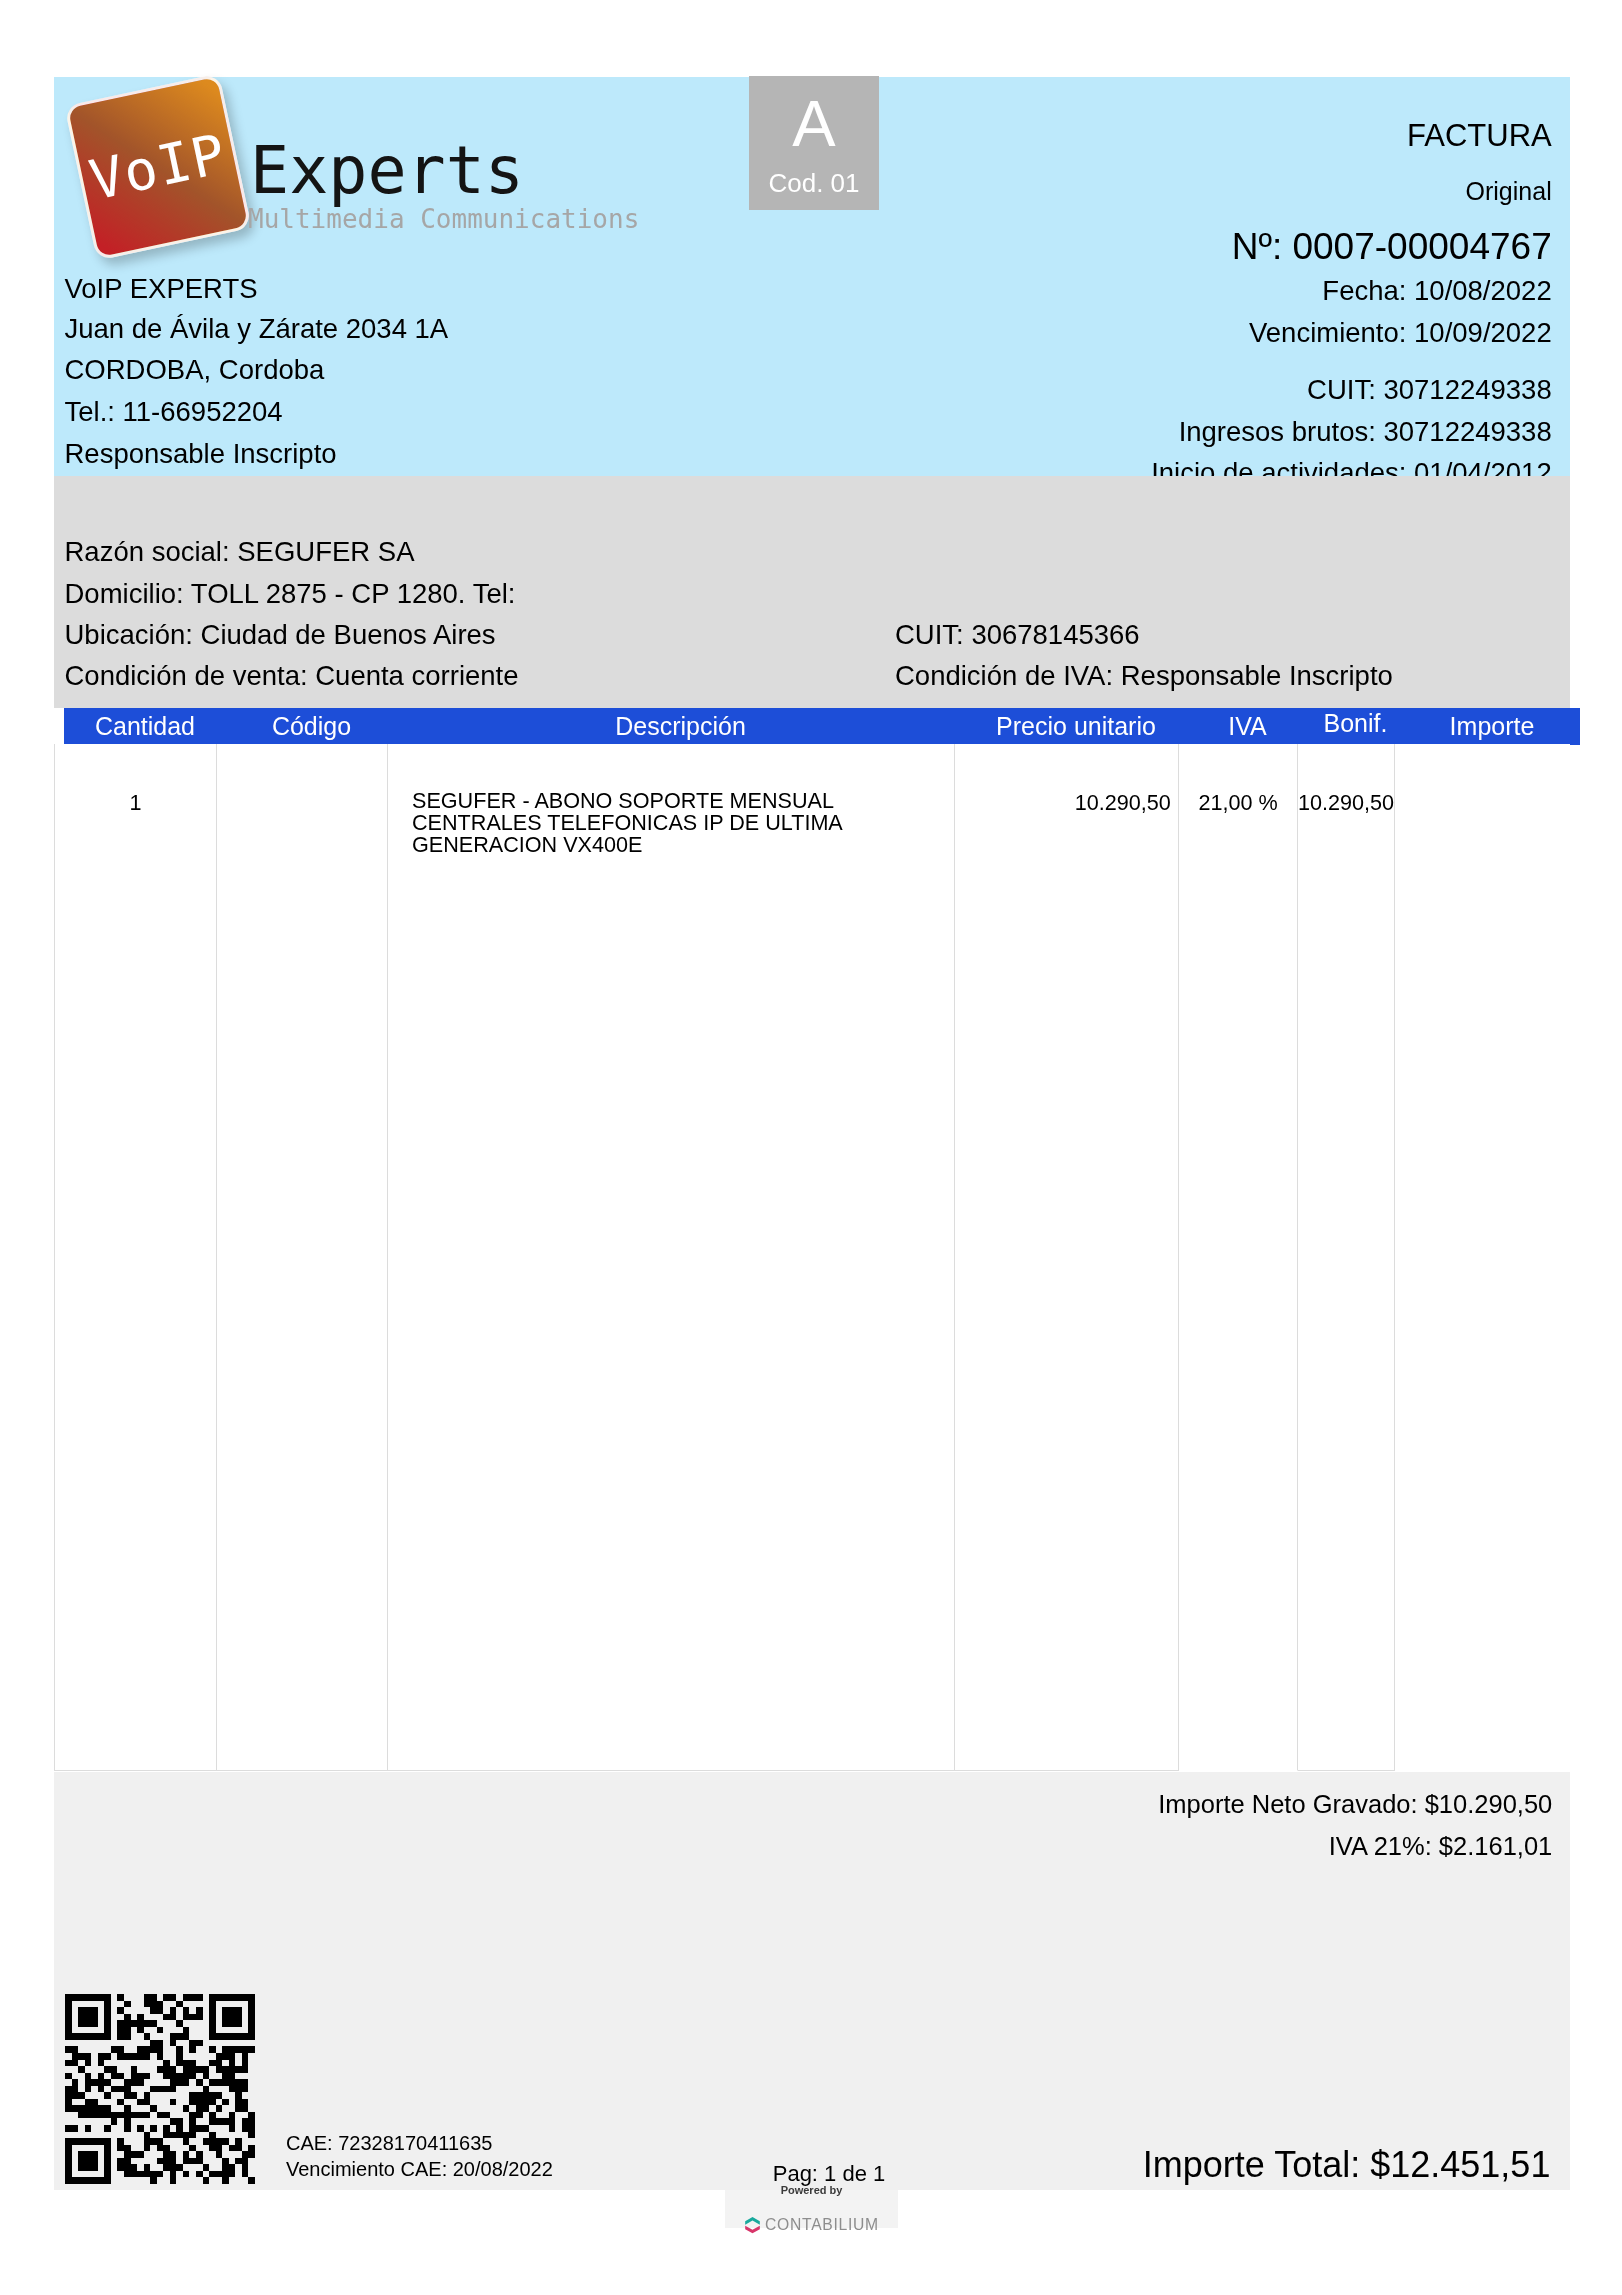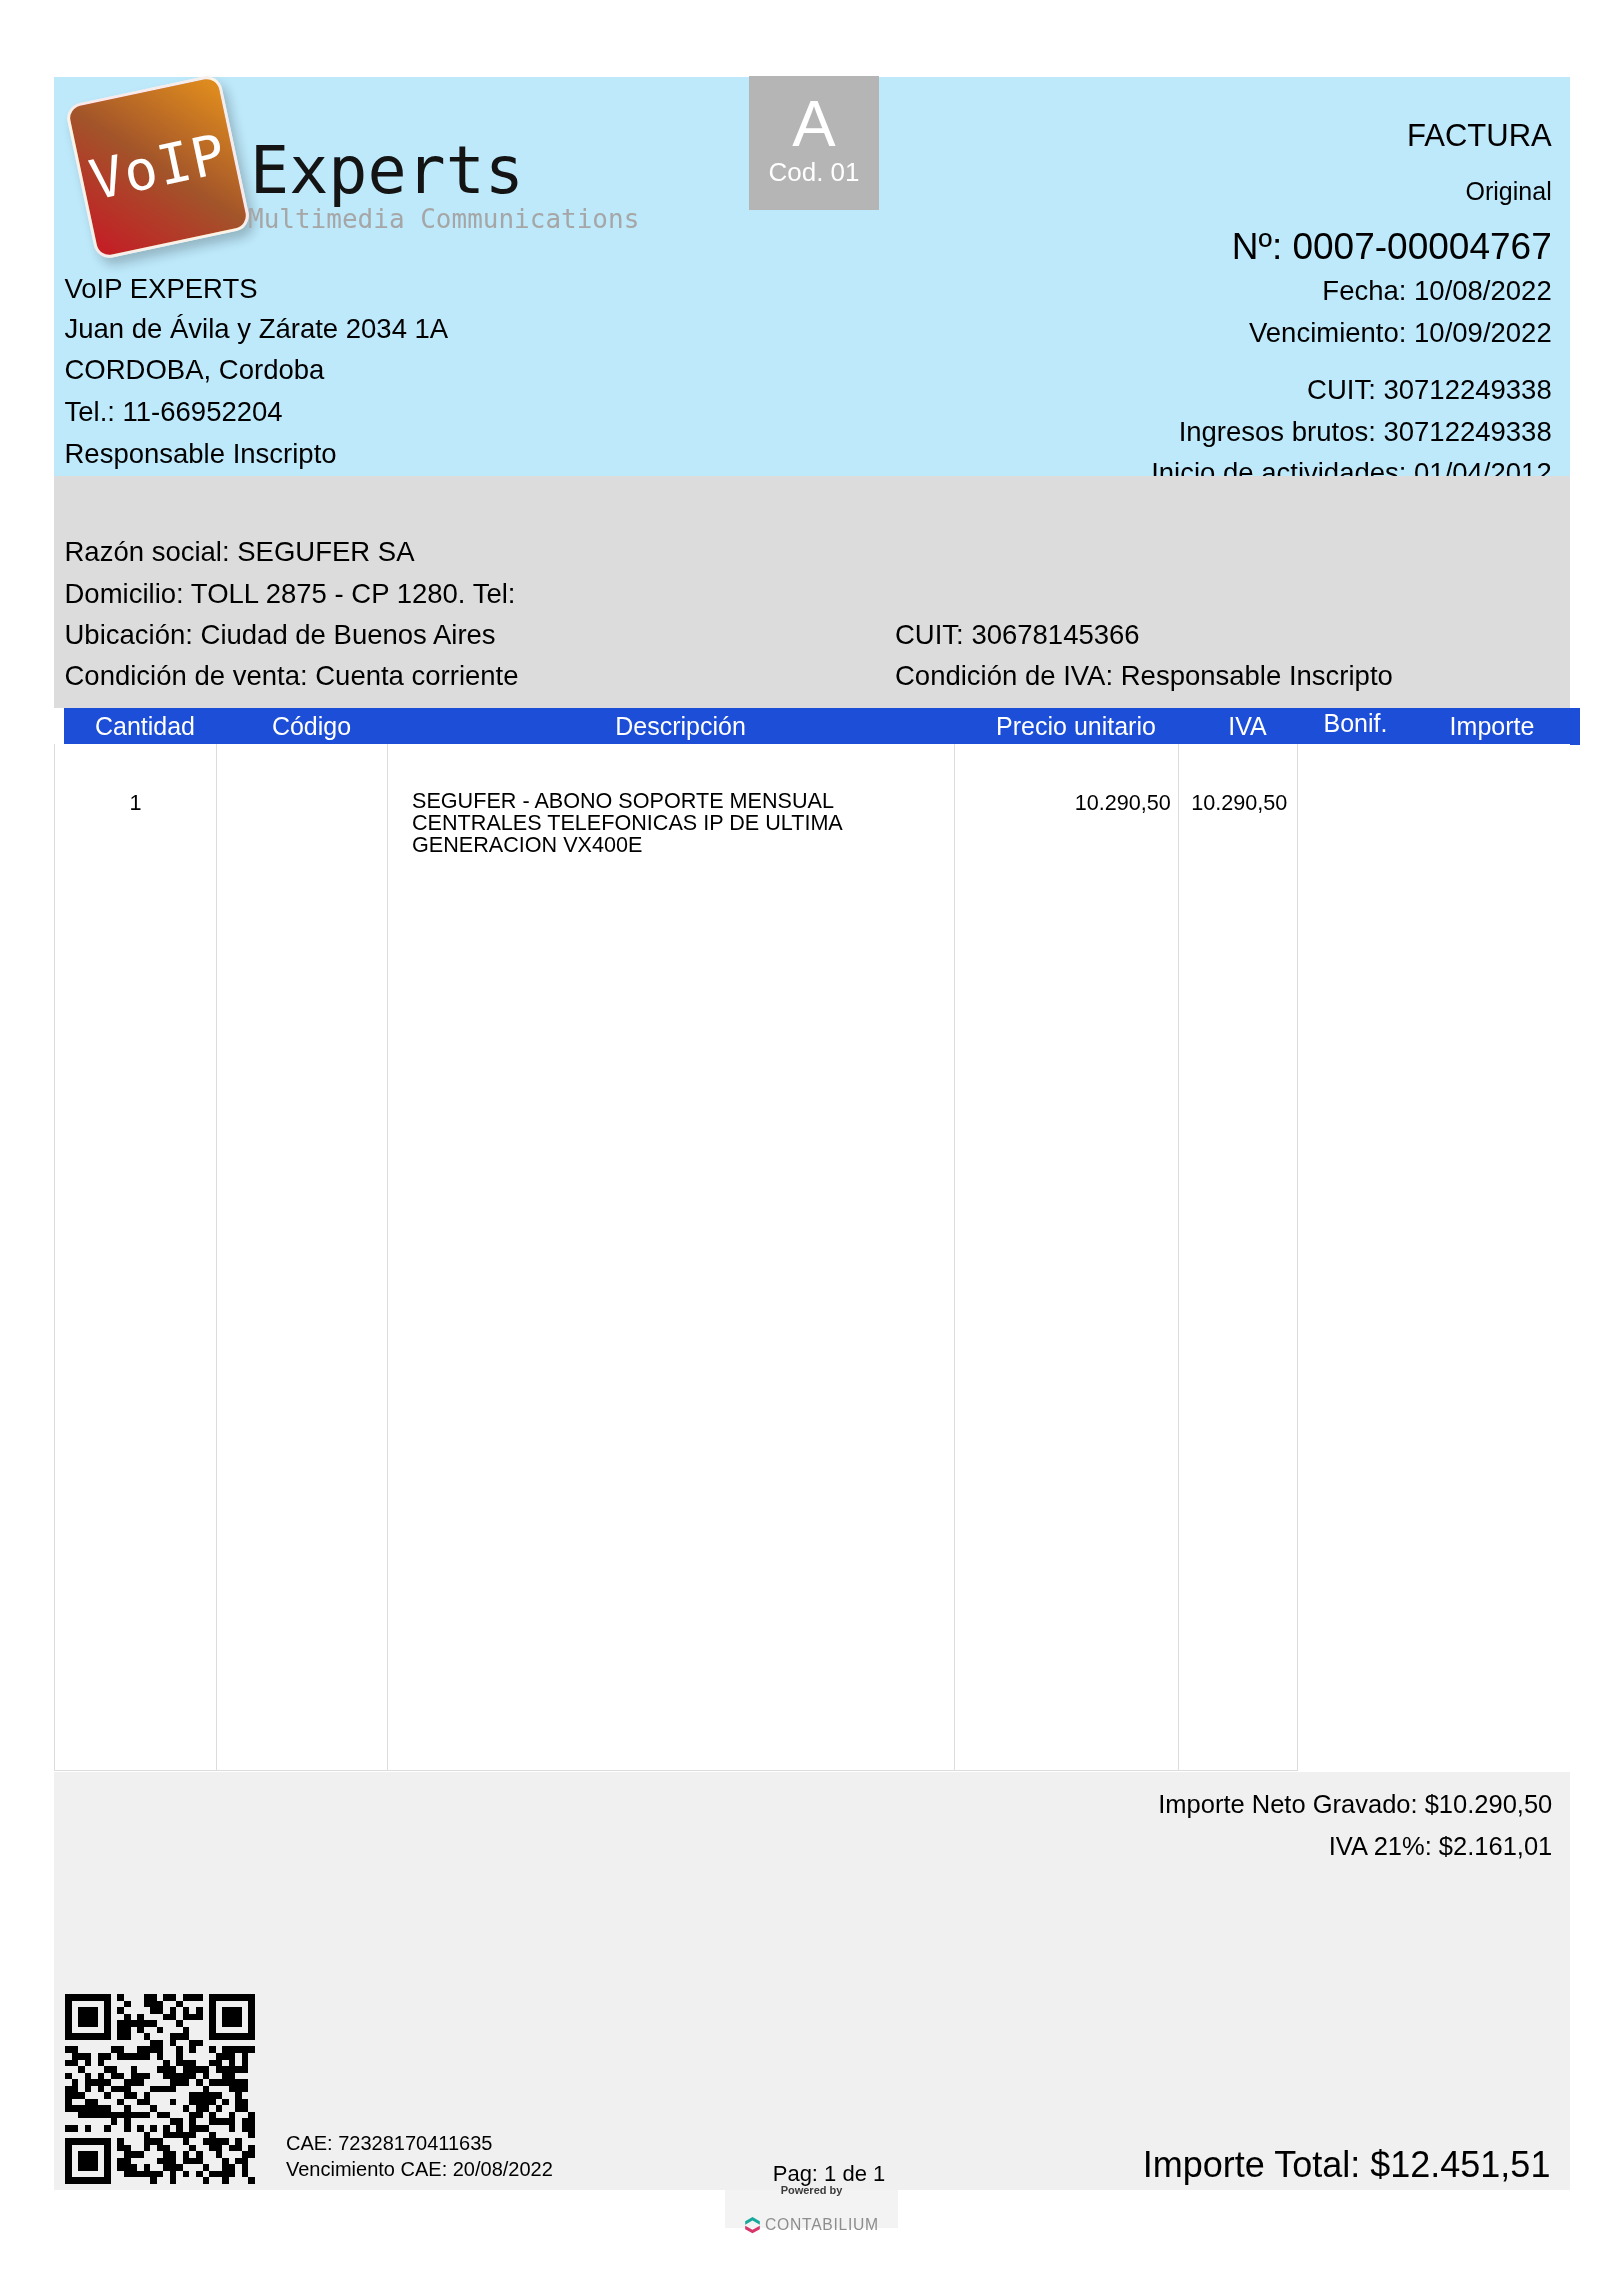--- a/index.html
+++ b/index.html
@@ -14,21 +14,21 @@
     background:linear-gradient(to top right,#c32026 5%,#a2542a 50%,#dd8a1e 95%);
     transform:rotate(-12deg);border:3.3px solid rgba(255,255,255,.9);
     box-shadow:3.9px 7.9px 10.5px rgba(0,0,0,.22);
     display:flex;align-items:center;justify-content:center;
   }
   .logo-voip{font-family:"DejaVu Sans Mono",monospace;font-size:55px;color:#ffffff;letter-spacing:1.3px;}
   .logo-experts{position:absolute;left:196px;top:56px;font-family:"DejaVu Sans Mono",monospace;font-size:65px;color:#141414;}
   .logo-tagline{position:absolute;left:194px;top:127px;font-family:"DejaVu Sans Mono",monospace;font-size:26px;color:#a6a6a6;}
   .letter-box{position:absolute;left:695px;top:-0.7px;width:130px;height:134px;background:#b5b5b5;color:#fff;text-align:center;}
   .letter-big{font-size:65px;line-height:1;margin-top:14.4px;}
-  .letter-code{font-size:26px;margin-top:1px;}
+  .letter-code{font-size:26px;margin-top:12px;}
   .seller-line{position:absolute;left:10.5px;font-size:27.5px;white-space:nowrap;}
   .hdr-right{position:absolute;top:16px;right:18.3px;width:850px;height:464px;text-decoration:underline;}
   .hdr-right div{position:absolute;right:0;white-space:nowrap;}
   .doc-type{top:25px;font-size:31px;}
   .doc-copy{top:84px;font-size:25px;}
   .doc-number{top:133px;font-size:37px;}
   .doc-fecha{top:182px;font-size:27.5px;}
   .doc-venc{top:224px;font-size:27.5px;}
   .doc-cuit{top:281px;font-size:27.5px;}
   .doc-ibrutos{top:323px;font-size:27.5px;}
@@ -136,20 +136,21 @@
     <div class="th-cell">Importe</div>
   </div>
 
   <div class="table-body">
     <div class="tb-cell cell-cantidad">1</div>
     <div class="tb-cell"></div>
     <div class="tb-cell cell-desc">
       <div class="desc-text">SEGUFER - ABONO SOPORTE MENSUAL CENTRALES TELEFONICAS IP DE ULTIMA GENERACION VX400E</div>
     </div>
     <div class="tb-cell cell-precio">10.290,50</div>
+    <div class="tb-cell cell-iva">21,00 %</div>
     <div class="tb-cell cell-importe">10.290,50</div>
   </div>
 
   <div class="footer-gray">
     <div class="tot-neto">Importe Neto Gravado: $10.290,50</div>
     <div class="tot-iva">IVA 21%: $2.161,01</div>
 
     <svg class="qr" id="qr-svg" viewBox="0 0 29 29" shape-rendering="crispEdges">
         <g fill="#000">
           <rect x="8" y="0" width="1" height="1"></rect>

